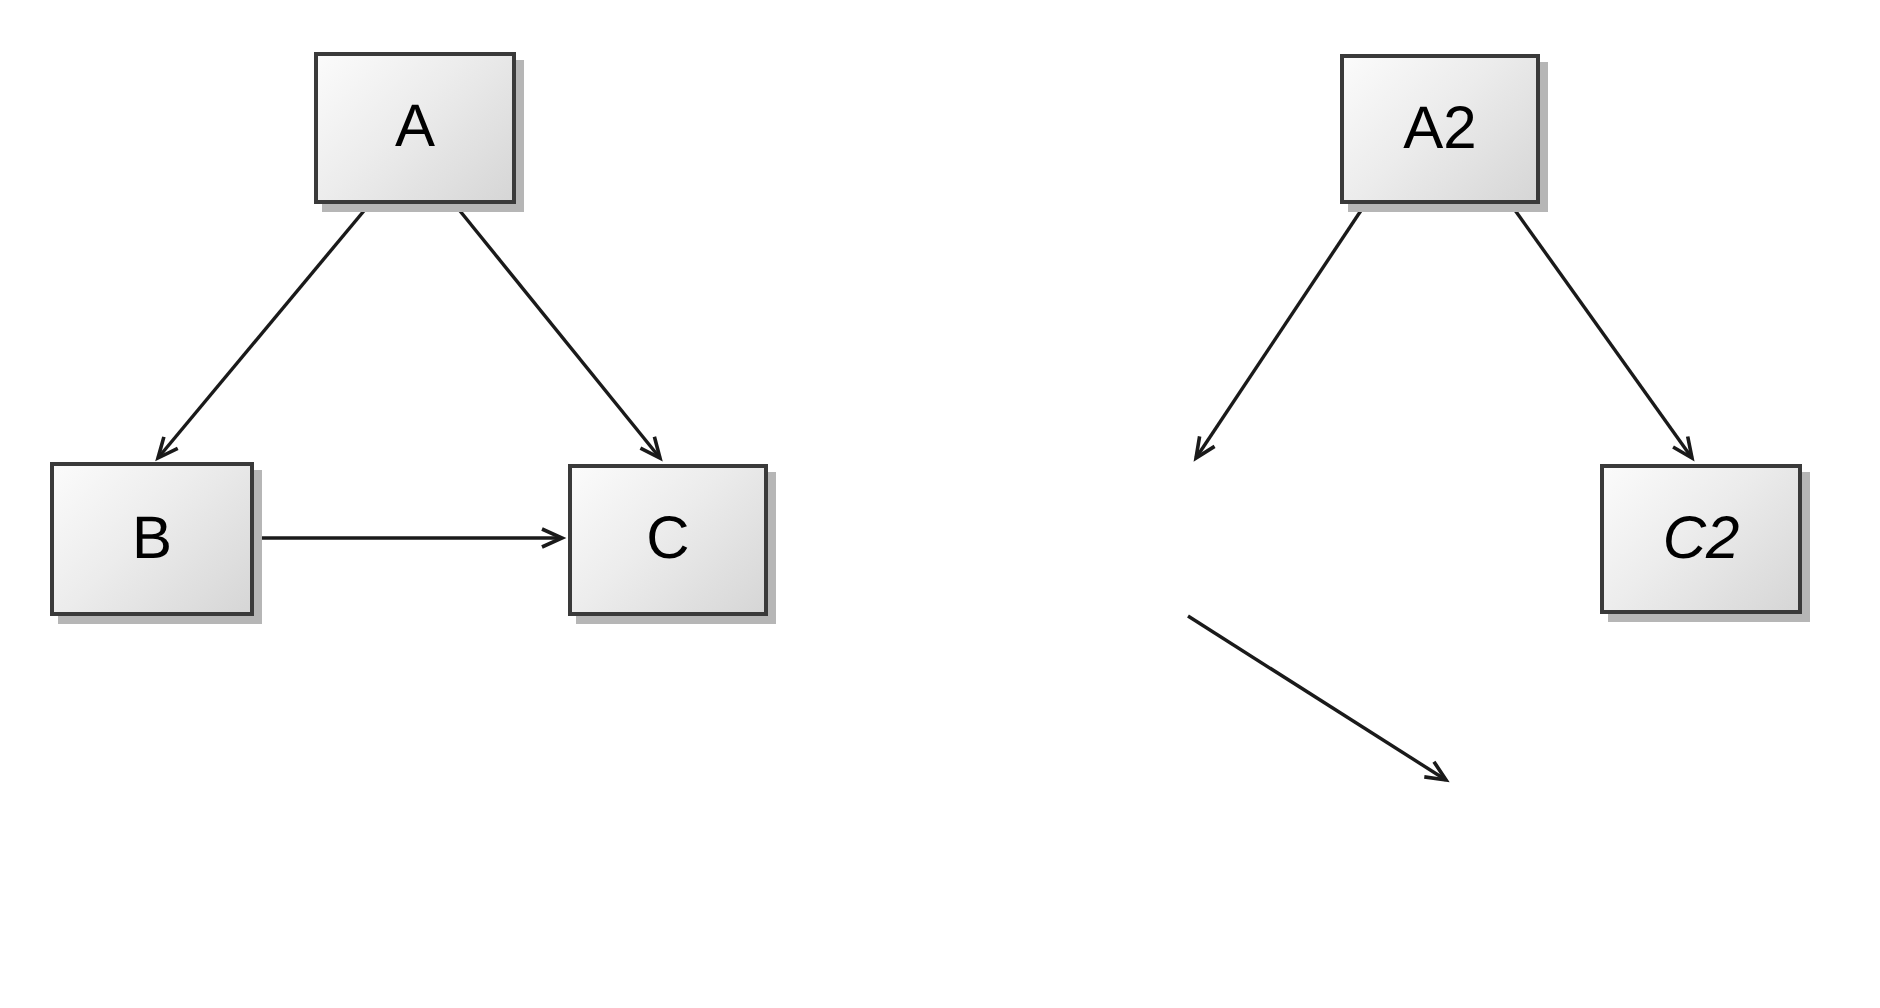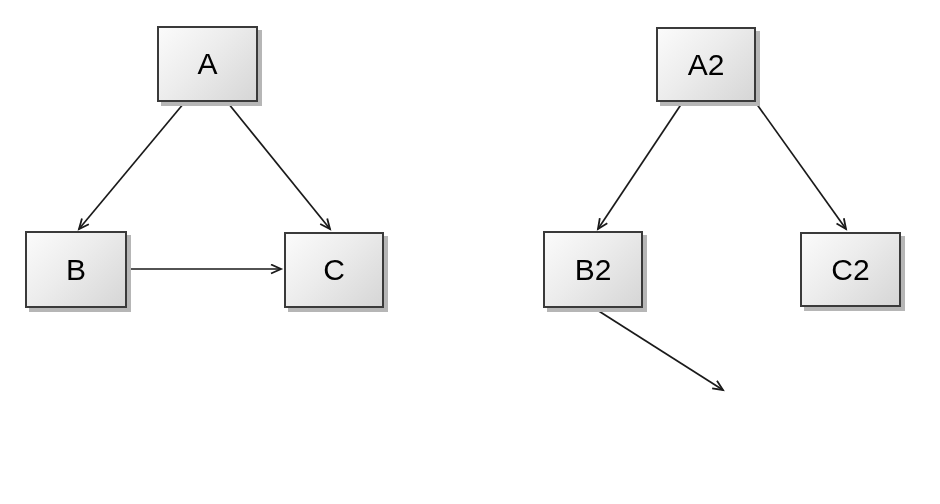--- a/index.html
+++ b/index.html
@@ -32,23 +32,23 @@
     display: flex;
     align-items: center;
     justify-content: center;
     font-size: 30px;
     color: #000000;
     user-select: none;
   }
   .node-A  { left: 157px; top:  26px; width: 101px; height: 76px; }
   .node-B  { left:  25px; top: 231px; width: 102px; height: 77px; }
   .node-C  { left: 284px; top: 232px; width: 100px; height: 76px; }
-  .node-A2 { left: 656px; top:  27px; width: 100px; height: 75px; }
+  .node-A2 { left: 670px; top:  27px; width: 100px; height: 75px; }
   .node-B2 { left: 543px; top: 231px; width: 100px; height: 77px; }
-  .node-C2 { left: 800px; top: 232px; width: 101px; height: 75px; }
+  .node-C2 { left: 800px; top: 232px; width: 101px; height: 75px; font-style: italic; }
   .node-C3 { left: 676px; top: 392px; width: 101px; height: 76px; }
 </style>
 </head>
 <body>
 
 <div class="canvas">
 
   <svg class="edges-layer" width="940" height="504" viewBox="0 0 940 504" xmlns="http://www.w3.org/2000/svg">
     <defs>
       <marker id="arrowhead" markerWidth="14" markerHeight="12" refX="11" refY="5.5" orient="auto" markerUnits="userSpaceOnUse">
@@ -63,16 +63,15 @@
     <line x1="682" y1="103" x2="598" y2="229" stroke="#1a1a1a" stroke-width="1.7" marker-end="url(#arrowhead)"></line>
     <line x1="756" y1="103" x2="846" y2="229" stroke="#1a1a1a" stroke-width="1.7" marker-end="url(#arrowhead)"></line>
     <line x1="594" y1="308" x2="723" y2="390" stroke="#1a1a1a" stroke-width="1.7" marker-end="url(#arrowhead)"></line>
   </svg>
 
   <div class="node node-A">A</div>
   <div class="node node-B">B</div>
   <div class="node node-C">C</div>
 
   <div class="node node-A2">A2</div>
-  <div class="node node-B2">B2</div>
   <div class="node node-C2">C2</div>
 
 </div>
 
 </body></html>

